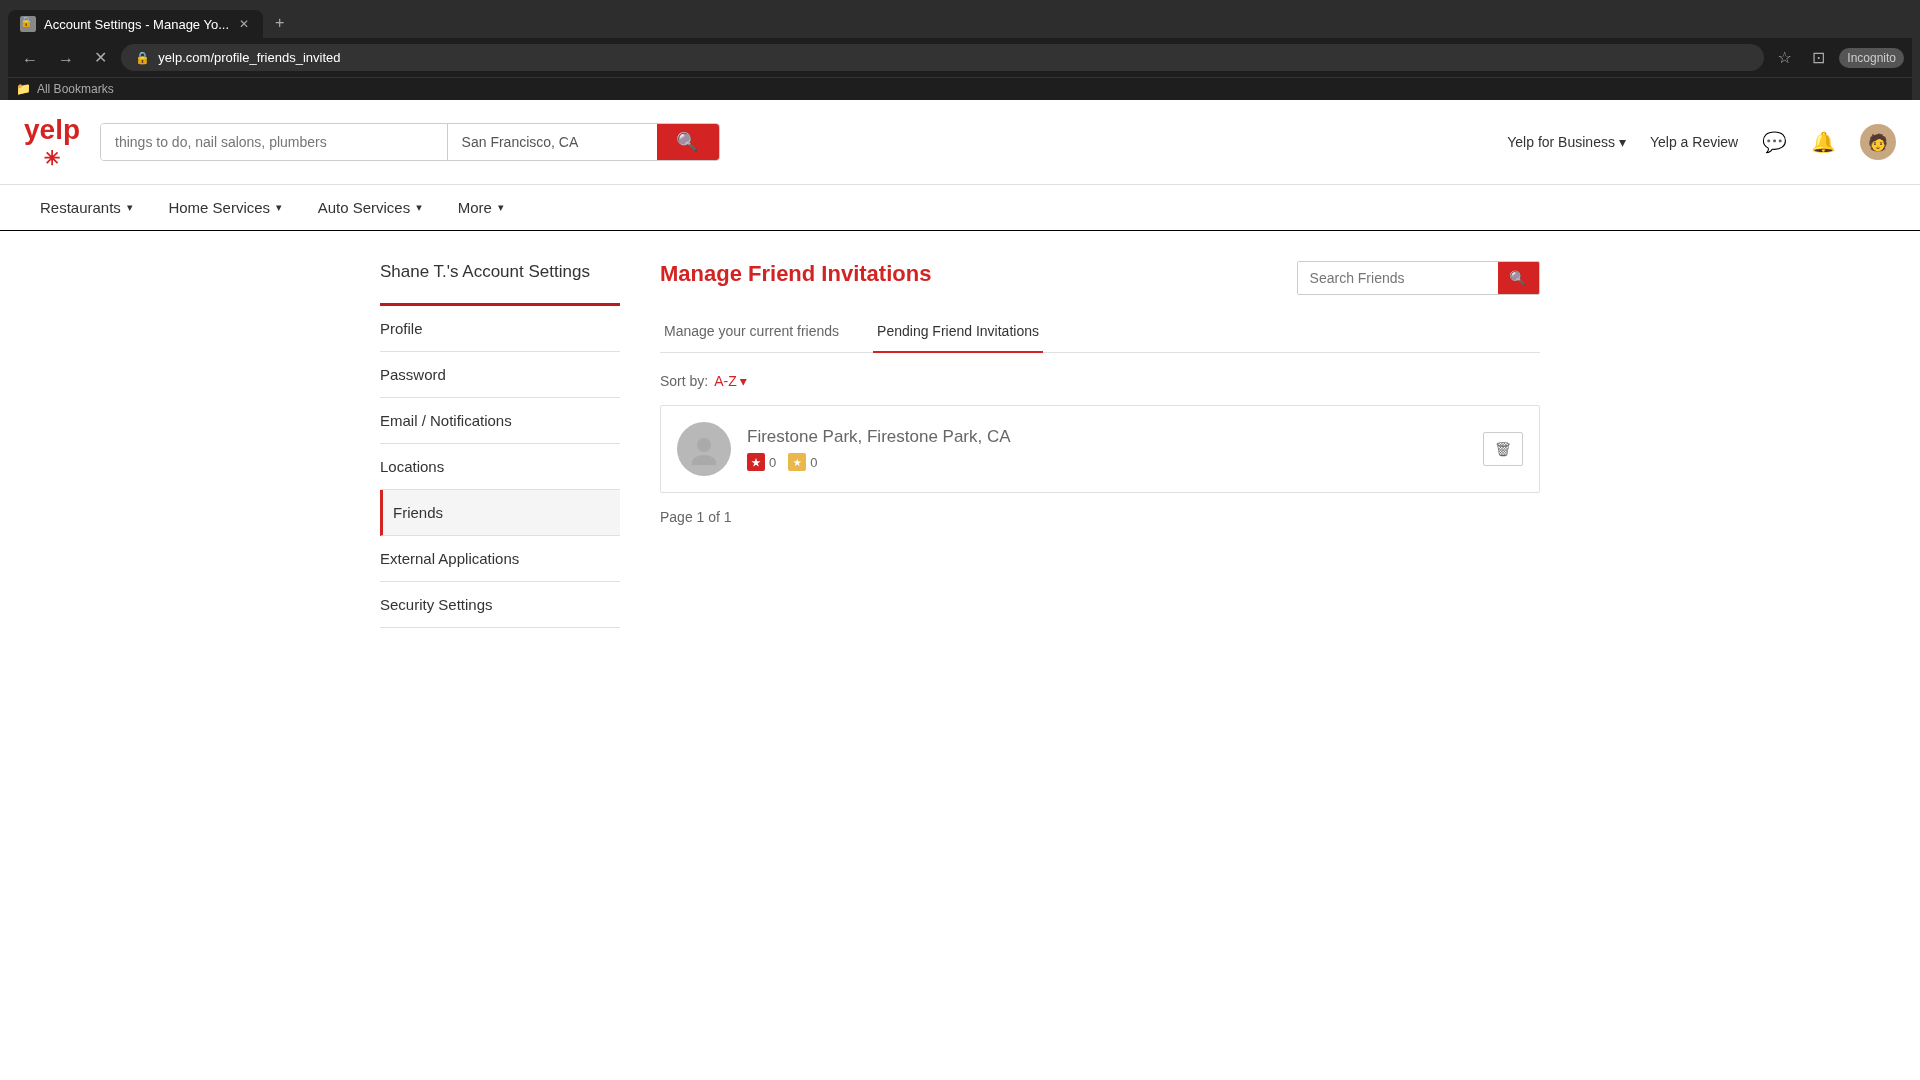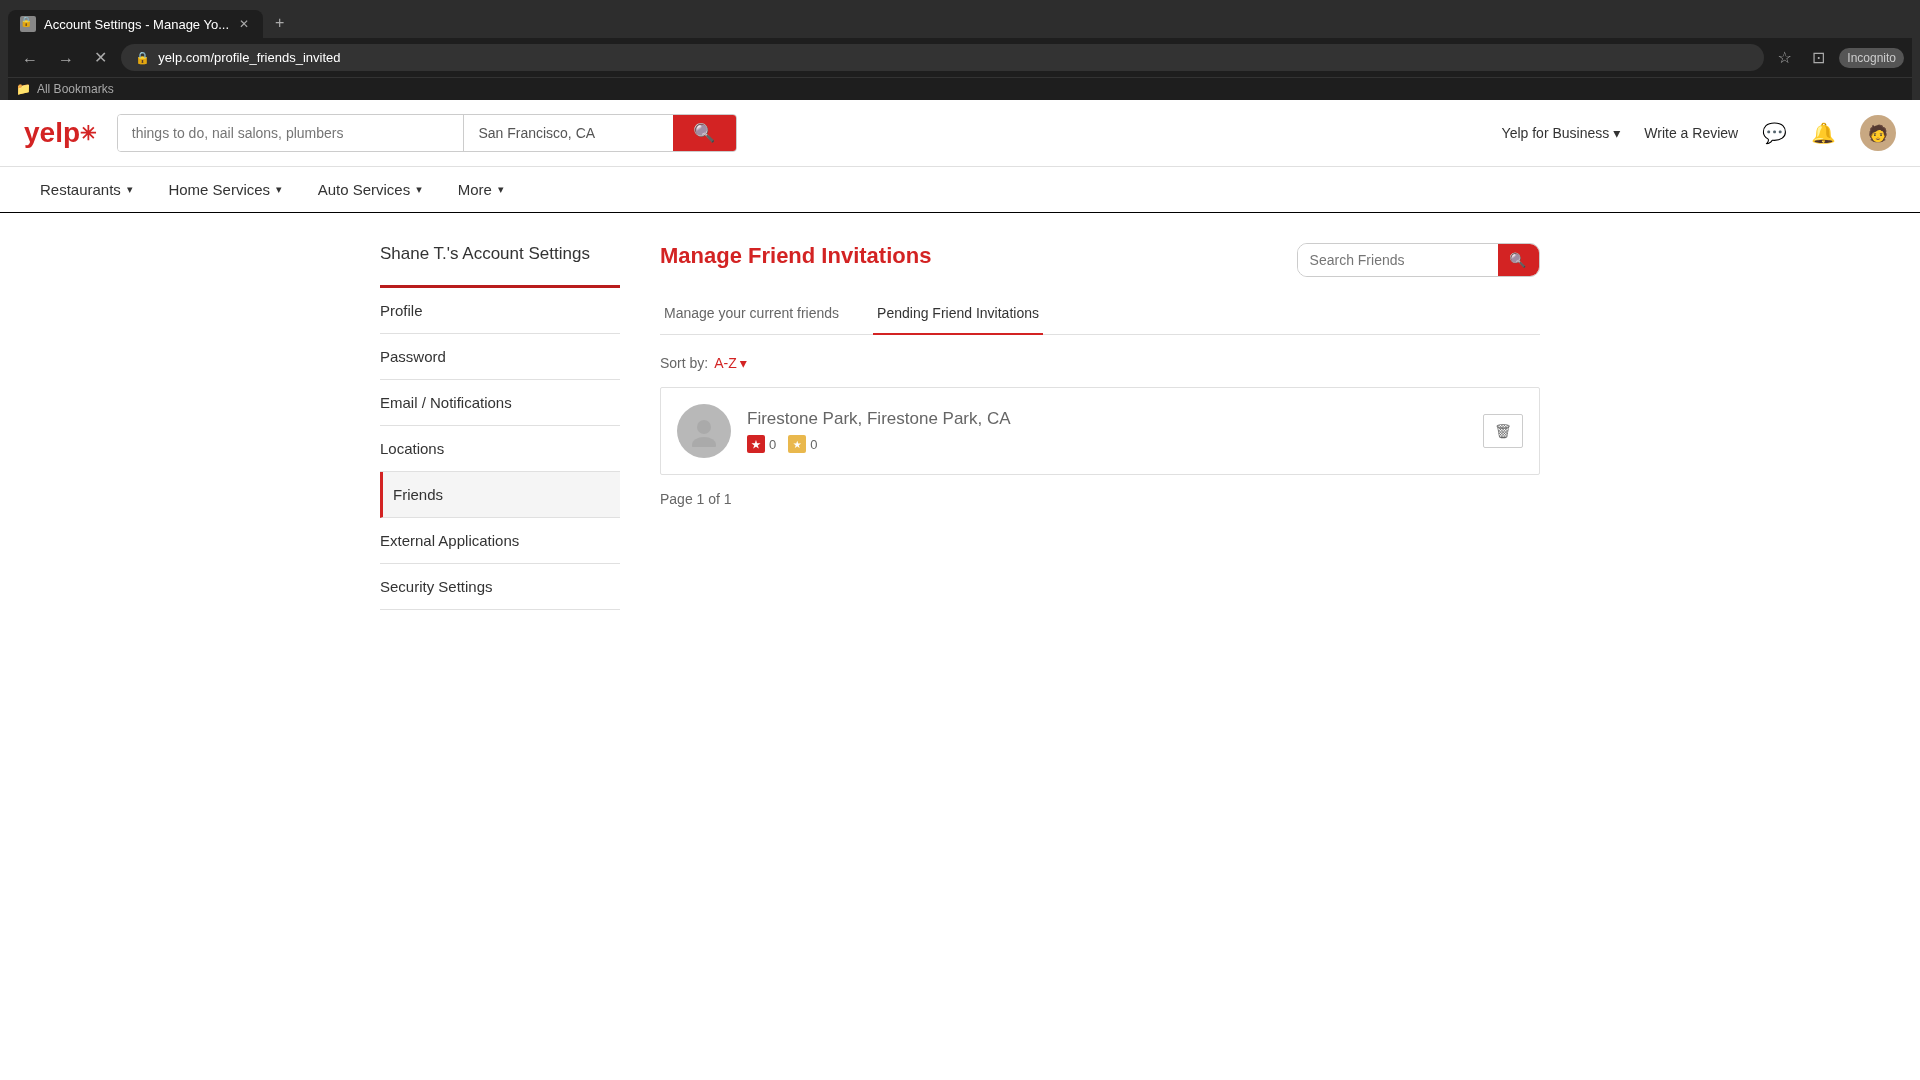--- a/index.html
+++ b/index.html
@@ -18,21 +18,21 @@
     .address-bar { flex: 1; background: #333; border: none; border-radius: 20px; padding: 6px 14px; color: #fff; font-size: 13px; display: flex; align-items: center; gap: 8px; }
     .address-bar input { background: transparent; border: none; color: #fff; font-size: 13px; flex: 1; outline: none; }
     .lock-icon { color: #aaa; font-size: 12px; }
     .nav-right { display: flex; gap: 8px; align-items: center; }
     .nav-icon-btn { color: #aaa; font-size: 16px; cursor: pointer; padding: 4px 6px; }
     .incognito-badge { background: #555; color: #ccc; font-size: 12px; padding: 3px 8px; border-radius: 12px; cursor: pointer; }
     .bookmarks-bar { background: #1e1e1e; padding: 4px 8px; border-top: 1px solid #333; color: #aaa; font-size: 12px; display: flex; gap: 6px; align-items: center; }
 
     
     .yelp-header { border-bottom: 1px solid #e0e0e0; padding: 14px 24px; display: flex; align-items: center; gap: 20px; }
-    .yelp-logo { font-size: 28px; color: #d32323; font-weight: bold; display: flex; align-items: center; }
+    .yelp-logo { font-size: 28px; color: #d32323; font-weight: bold; display: flex; align-items: center; flex-direction: column; }
     .search-group { display: flex; flex: 1; max-width: 620px; border: 1px solid #ccc; border-radius: 4px; overflow: hidden; }
     .search-input { border: none; padding: 10px 14px; font-size: 14px; flex: 1; outline: none; color: #555; }
     .search-divider { width: 1px; background: #ccc; }
     .location-input { border: none; padding: 10px 14px; font-size: 14px; flex: 0 0 200px; outline: none; color: #555; }
     .search-btn { background: #d32323; border: none; padding: 0 20px; cursor: pointer; color: white; font-size: 18px; }
     .header-right { display: flex; align-items: center; gap: 24px; margin-left: auto; }
     .yelp-for-business { font-size: 14px; color: #333; cursor: pointer; display: flex; align-items: center; gap: 4px; }
     .write-review { font-size: 14px; color: #333; cursor: pointer; font-weight: 500; }
     .header-icon { font-size: 20px; color: #333; cursor: pointer; }
     .avatar { width: 36px; height: 36px; border-radius: 50%; background: #c8a882; overflow: hidden; cursor: pointer; display: flex; align-items: center; justify-content: center; font-size: 16px; }
@@ -51,21 +51,21 @@
     .sidebar-nav { list-style: none; border-top: 3px solid #b91c1c; }
     .sidebar-nav li { border-bottom: 1px solid #e0e0e0; }
     .sidebar-nav li a { display: block; padding: 14px 0; color: #333; text-decoration: none; font-size: 15px; }
     .sidebar-nav li.active { background: #f5f5f5; border-left: 3px solid #d32323; }
     .sidebar-nav li.active a { padding-left: 10px; color: #333; font-weight: 500; }
 
     
     .content-area { flex: 1; }
     .content-header { display: flex; justify-content: space-between; align-items: flex-start; margin-bottom: 20px; }
     .page-title { font-size: 22px; color: #d32323; font-weight: bold; }
-    .search-friends-group { display: flex; border: 1px solid #ccc; border-radius: 10px; overflow: hidden; }
+    .search-friends-group { display: flex; border: 1px solid #ccc; border-radius: 2px; overflow: hidden; }
     .search-friends-input { border: none; padding: 8px 12px; font-size: 14px; width: 200px; outline: none; color: #555; }
     .search-friends-btn { background: #d32323; border: none; padding: 0 12px; cursor: pointer; color: white; font-size: 14px; }
 
     
     .content-tabs { display: flex; gap: 30px; margin-bottom: 20px; border-bottom: 1px solid #e0e0e0; padding-bottom: 0; }
     .tab-item { padding: 8px 4px 12px; font-size: 14px; color: #666; cursor: pointer; border-bottom: 2px solid transparent; margin-bottom: -1px; text-align: center; }
     .tab-item.active { color: #333; border-bottom: 2px solid #d32323; font-weight: 500; }
 
     
     .sort-row { display: flex; align-items: center; gap: 6px; margin-bottom: 16px; font-size: 14px; color: #666; }
@@ -128,21 +128,21 @@
     <input class="search-input" type="text" placeholder="things to do, nail salons, plumbers" style="">
     <div class="search-divider"></div>
     <input class="location-input" type="text" value="San Francisco, CA" style="">
     <button class="search-btn">🔍</button>
   </div>
   <div class="header-right">
     <div class="yelp-for-business">
       <span>Yelp for Business</span>
       <span>▾</span>
     </div>
-    <div class="write-review">Write a Review</div>
+    <div class="write-review">Yelp a Review</div>
     <span class="header-icon">💬</span>
     <span class="header-icon">🔔</span>
     <div class="avatar">🧑</div>
   </div>
 </div>
 
 <div class="yelp-nav">
   <div class="nav-item">
     <span>Restaurants</span>
     <span class="chevron">▾</span>

